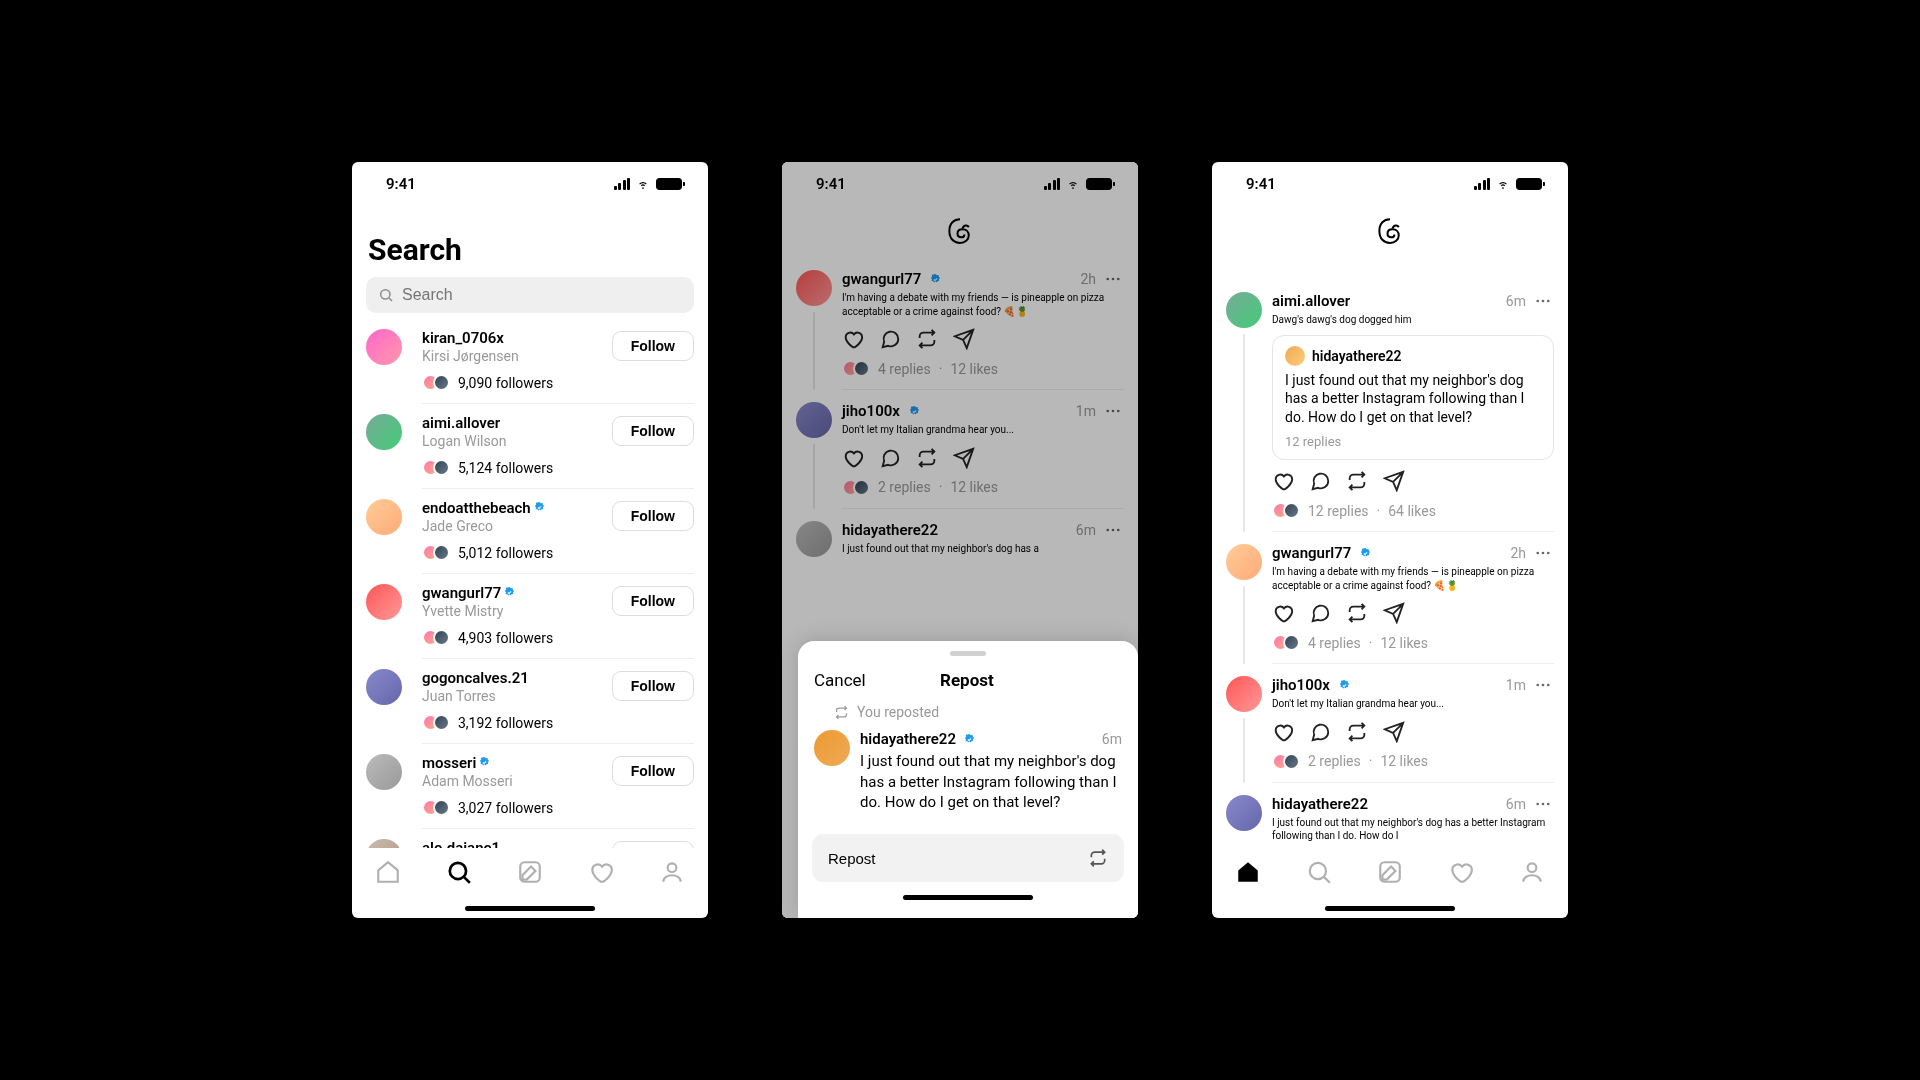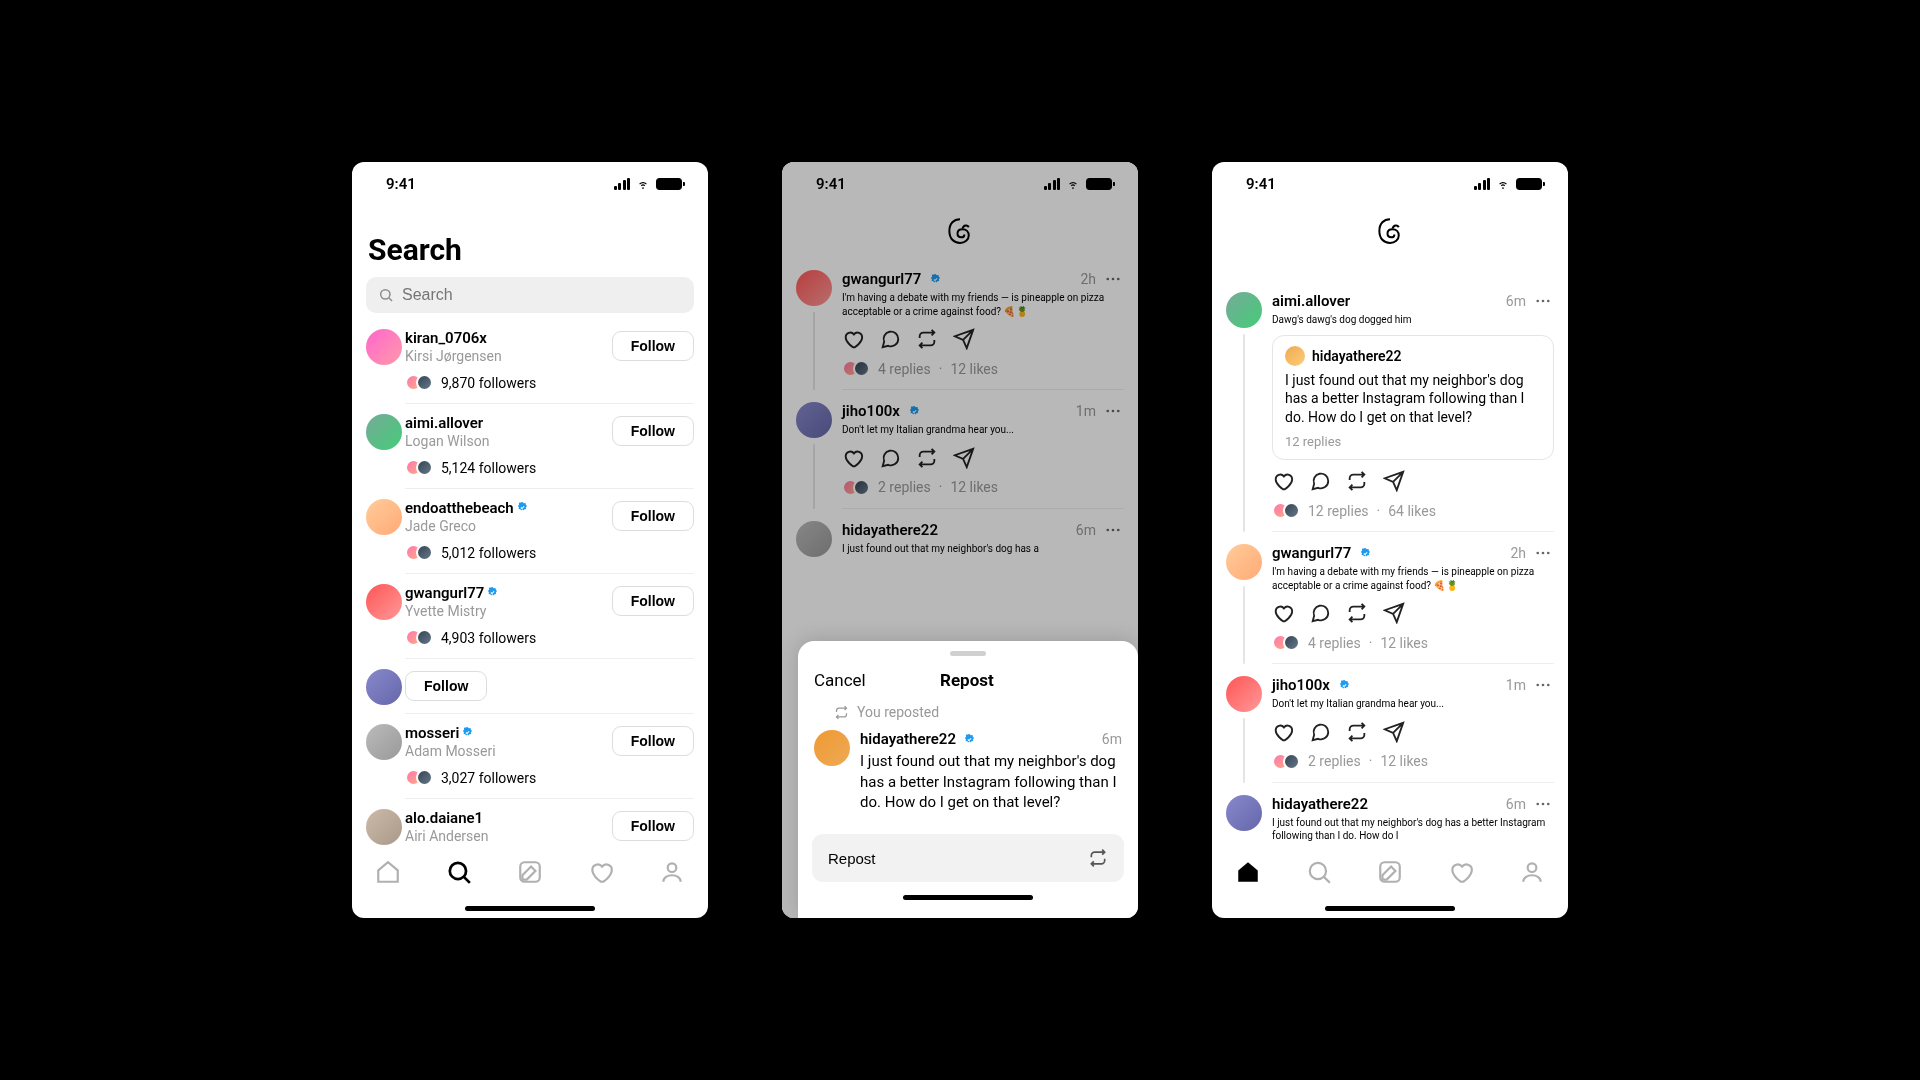--- a/index.html
+++ b/index.html
@@ -11,21 +11,21 @@
     padding: 130px 0;
     display: flex;
     justify-content: center;
     align-items: center;
     gap: 74px;
   }
   .phone {
     width: 356px;
     height: 756px;
     background: #fff;
-    border-radius: 12px;
+    border-radius: 6px;
     overflow: hidden;
     position: relative;
     display: flex;
     flex-direction: column;
   }
   .status-bar {
     height: 44px;
     display: flex;
     justify-content: space-between;
     align-items: center;
@@ -55,21 +55,21 @@
     margin: 0 14px 6px; background: #efefef; border-radius: 10px;
     display: flex; align-items: center; padding: 9px 12px; gap: 8px;
   }
   .search-box input {
     border: none; background: transparent; font-size: 16px; width: 100%;
     color: #777; outline: none;
   }
   .search-icon-svg { color:#8e8e8e; flex-shrink:0; }
 
   .user-row {
-    display: flex; align-items: flex-start; padding: 10px 14px 0; gap: 3px;
+    display: flex; align-items: flex-start; padding: 10px 14px 0; gap: 20px;
   }
   .user-row .col { flex:1; border-bottom:1px solid #eee; padding-bottom:12px; display:flex; gap:10px; }
   .user-row .info { flex:1; }
   .avatar {
     width: 36px; height: 36px; border-radius: 50%;
     flex-shrink: 0;
   }
   .avatar.c0{background:linear-gradient(135deg,#f6c,#f9a);} 
   .avatar.c1{background:linear-gradient(135deg,#7a9,#4c7);}
   .avatar.c2{background:linear-gradient(135deg,#fc9,#fa7);}
@@ -194,21 +194,21 @@
             <div class="avatar c0"></div>
             <div class="col">
               <div class="info">
                 <div class="uname">kiran_0706x</div>
                 <div class="fullname">Kirsi Jørgensen</div>
                 <div class="followers-line">
                   <div class="mini-avatars">
                     <div class="a" style="background:linear-gradient(135deg,#f7a,#fa8);"></div>
                     <div class="a" style="background:linear-gradient(135deg,#345,#678);"></div>
                   </div>
-                  <span>9,870 followers</span>
+                  <span>9,090 followers</span>
                 </div>
               </div>
               <button class="follow-btn">Follow</button>
             </div>
           </div>
           <div class="user-row">
             <div class="avatar c1"></div>
             <div class="col">
               <div class="info">
                 <div class="uname">aimi.allover</div>
@@ -264,20 +264,31 @@
                   </div>
                   <span>4,903 followers</span>
                 </div>
               </div>
               <button class="follow-btn">Follow</button>
             </div>
           </div>
           <div class="user-row">
             <div class="avatar c4"></div>
             <div class="col">
+              <div class="info">
+                <div class="uname">gogoncalves.21</div>
+                <div class="fullname">Juan Torres</div>
+                <div class="followers-line">
+                  <div class="mini-avatars">
+                    <div class="a" style="background:linear-gradient(135deg,#f7a,#fa8);"></div>
+                    <div class="a" style="background:linear-gradient(135deg,#345,#678);"></div>
+                  </div>
+                  <span>3,192 followers</span>
+                </div>
+              </div>
               <button class="follow-btn">Follow</button>
             </div>
           </div>
           <div class="user-row">
             <div class="avatar c5"></div>
             <div class="col">
               <div class="info">
                 <div class="uname">mosseri<span class="verified">
                     <svg viewBox="0 0 24 24" fill="#1d9bf0">
                       <path d="M12 2l2.4 2.2 3.2-.6.6 3.2L20.4 9l-2.2 2.4.6 3.2-3.2.6L14 17.4l-2-2.2-2.4 2.2-1.6-2.2-3.2-.6.6-3.2L3.6 9l2.2-2.4-.6-3.2 3.2-.6z"></path>

